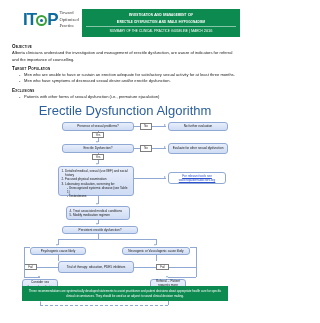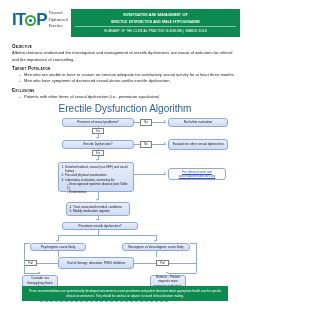--- a/index.html
+++ b/index.html
@@ -14,21 +14,21 @@
     position: relative;
     width: 250px; height: 323px;
     background: #fff;
     padding: 0;
   }
 
   
   .header {
     display: flex;
     align-items: flex-start;
-    padding: 9px 10px 0 12px;
+    padding: 9px 10px 0 23px;
   }
   .logo-wrap { display: flex; align-items: center; gap: 2px; flex: 0 0 auto; }
   .logo-mark {
     font-size: 17px;
     font-weight: bold;
     letter-spacing: -1px;
     color: #1f7a3f;
     line-height: 1;
     position: relative;
     font-family: "Liberation Sans", sans-serif;
@@ -112,21 +112,21 @@
   }
   ul.bul li::before {
     content: "-";
     position: absolute; left: -1px; top: 0;
     color: #222;
   }
 
   
   .algo-title {
     text-align: center;
-    font-size: 10px;
+    font-size: 13px;
     color: #2c5f9e;
     font-weight: normal;
     margin: 3px 0 2px 0;
     font-family: "Liberation Sans", sans-serif;
   }
   .flow {
     position: relative;
     width: 250px;
     height: 182px;
     margin: 0;

